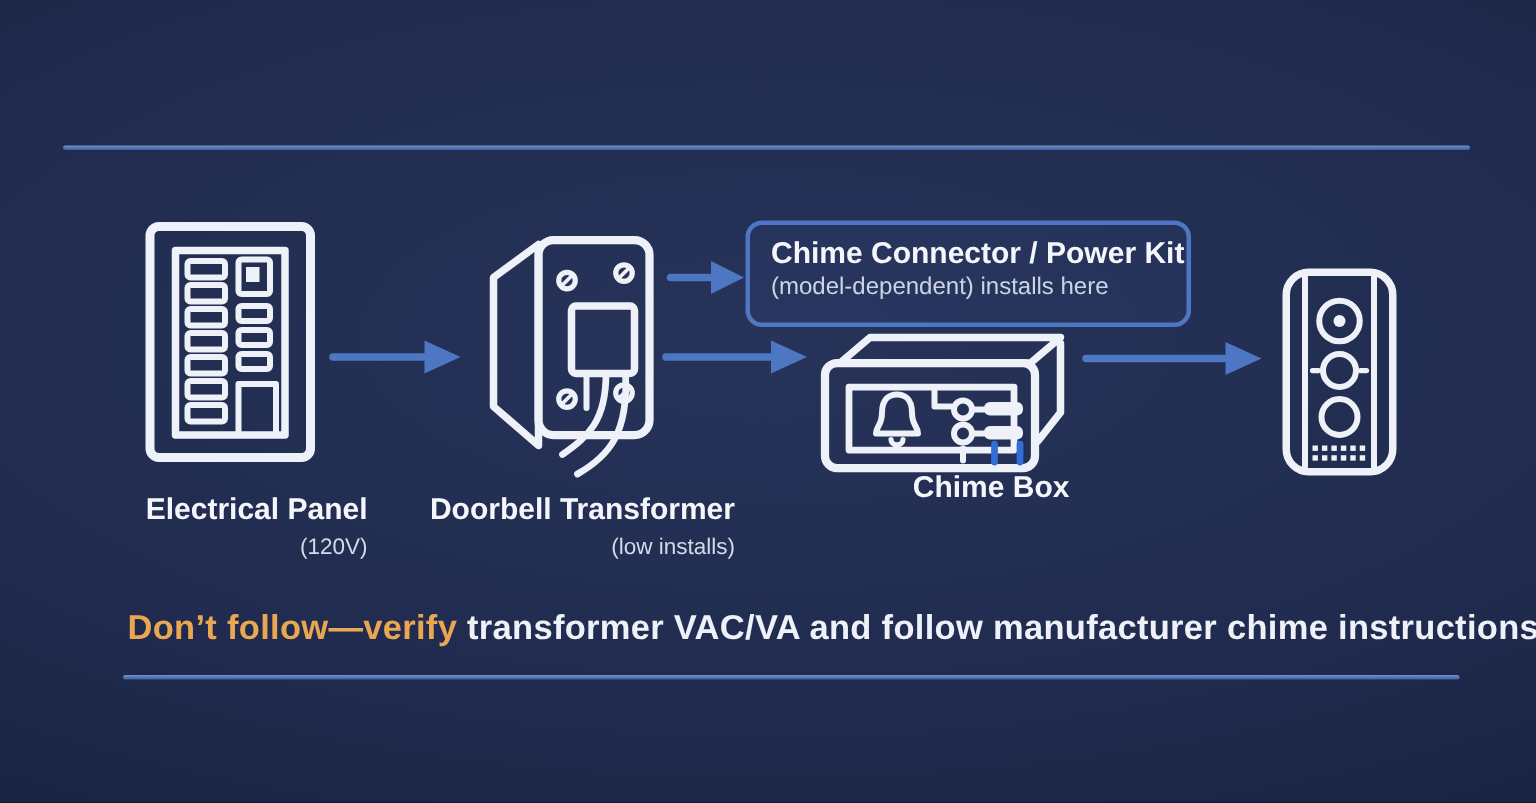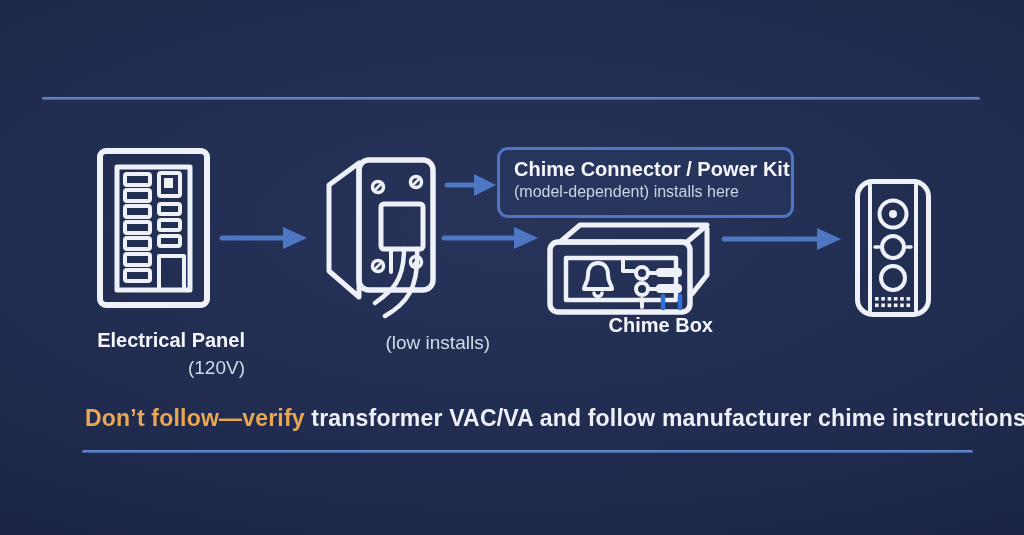--- a/index.html
+++ b/index.html
@@ -15,21 +15,21 @@
   .title-sub  { font-size:26px; font-style:italic; font-weight:500; margin-left:9px; color:#eef2f9; }
   .divider { position:absolute; height:3px; border-radius:2px;
              background:linear-gradient(to bottom,#7093cd,#3c5e9c); }
   .divider-top    { left:42px; top:97px;  width:938px; }
   .divider-bottom { left:82px; top:450px; width:891px; }
   .icon { position:absolute; }
   .icon svg { display:block; }
   .arrow { position:absolute; }
   .label { position:absolute; text-align:right; line-height:1.25; }
   .label-main { font-size:20px; font-weight:bold; color:#f4f6fb; }
-  .label-sub  { font-size:19px; font-weight:normal; color:#d3dae8; margin-top:3px; }
+  .label-sub  { font-size:15px; font-weight:normal; color:#d3dae8; margin-top:3px; }
   .callout {
     position:absolute; left:497px; top:147px; width:297px; height:71px;
     border:3px solid #4d77c2; border-radius:11px; padding:8px 14px;
     background:rgba(60,90,156,0.10);
   }
   .callout-line1 { font-size:20px; font-weight:bold; color:#f4f6fb; white-space:nowrap; }
   .callout-line2 { font-size:16px; color:#ccd4e4; margin-top:2px; white-space:nowrap; }
   .note { position:absolute; left:85px; top:405px; font-size:23px; font-weight:bold; white-space:nowrap; letter-spacing:0.2px; }
   .note-highlight { color:#e9a751; }
   .note-rest { color:#eef1f8; }
@@ -162,20 +162,21 @@
           <rect x="52.5" y="125.5" width="3.6" height="3.6"></rect>
       </g>
     </svg>
   </div>
 
   <div class="label" style="left:55px; top:328px; width:190px;">
     <div class="label-main">Electrical Panel</div>
     <div class="label-sub">(120V)</div>
   </div>
   <div class="label" style="left:255px; top:328px; width:235px;">
+    <div class="label-main">Doorbell Transformer</div>
     <div class="label-sub">(low installs)</div>
   </div>
   <div class="label" style="left:543px; top:313px; width:170px;">
     <div class="label-main">Chime Box</div>
   </div>
 
   <div class="note">
     <span class="note-highlight">Don’t follow—verify</span><span class="note-rest"> transformer VAC/VA and follow manufacturer chime instructions.</span>
   </div>
 

